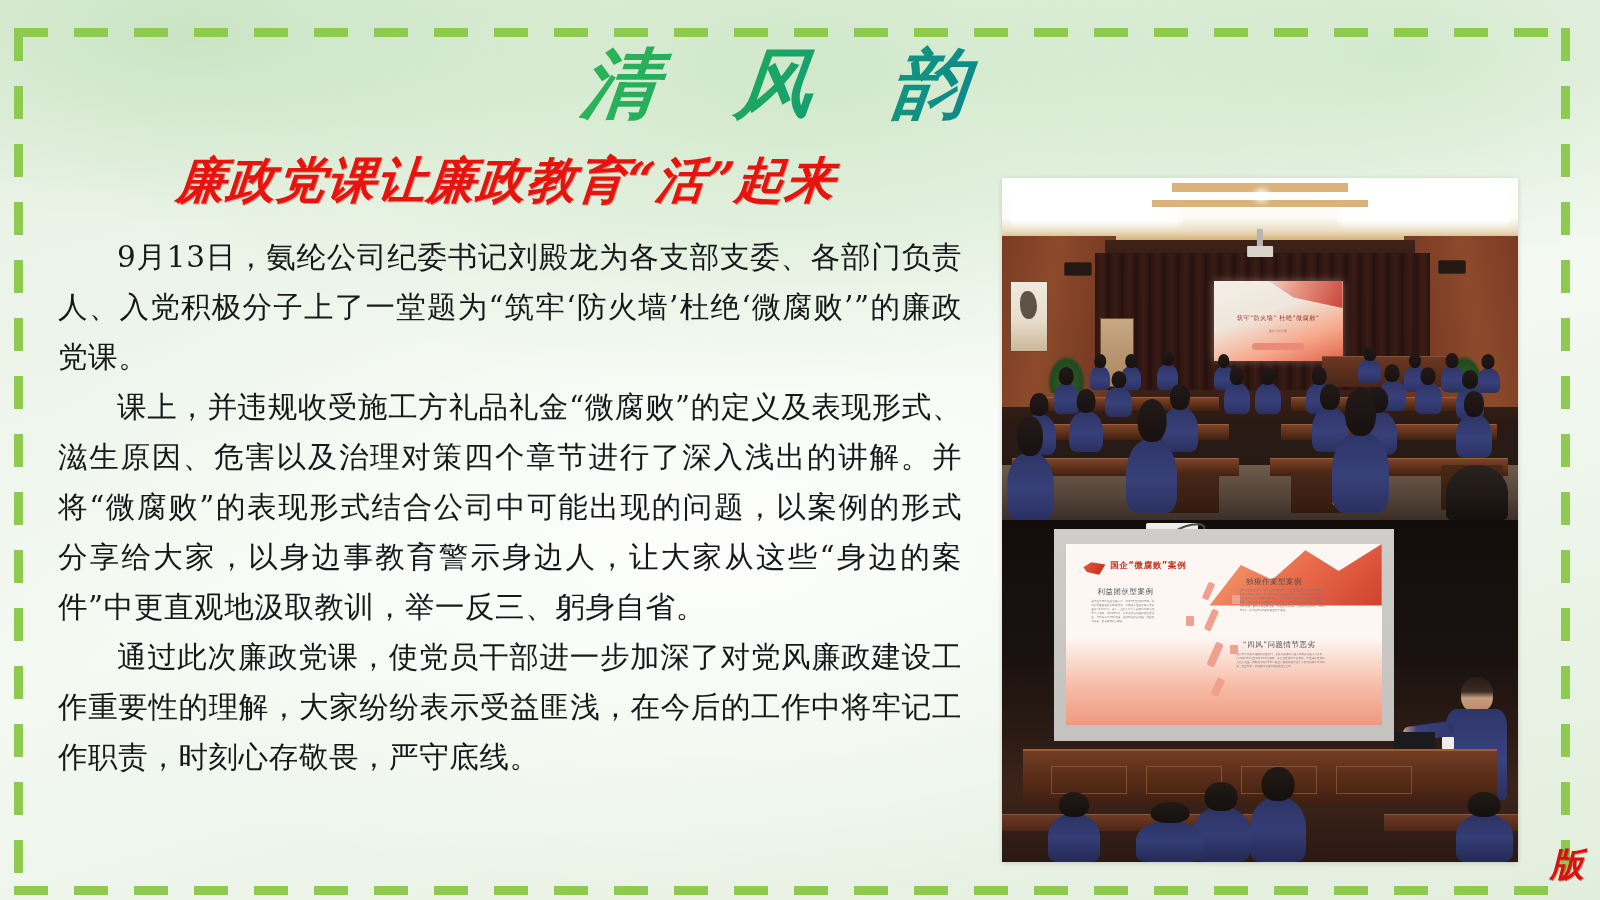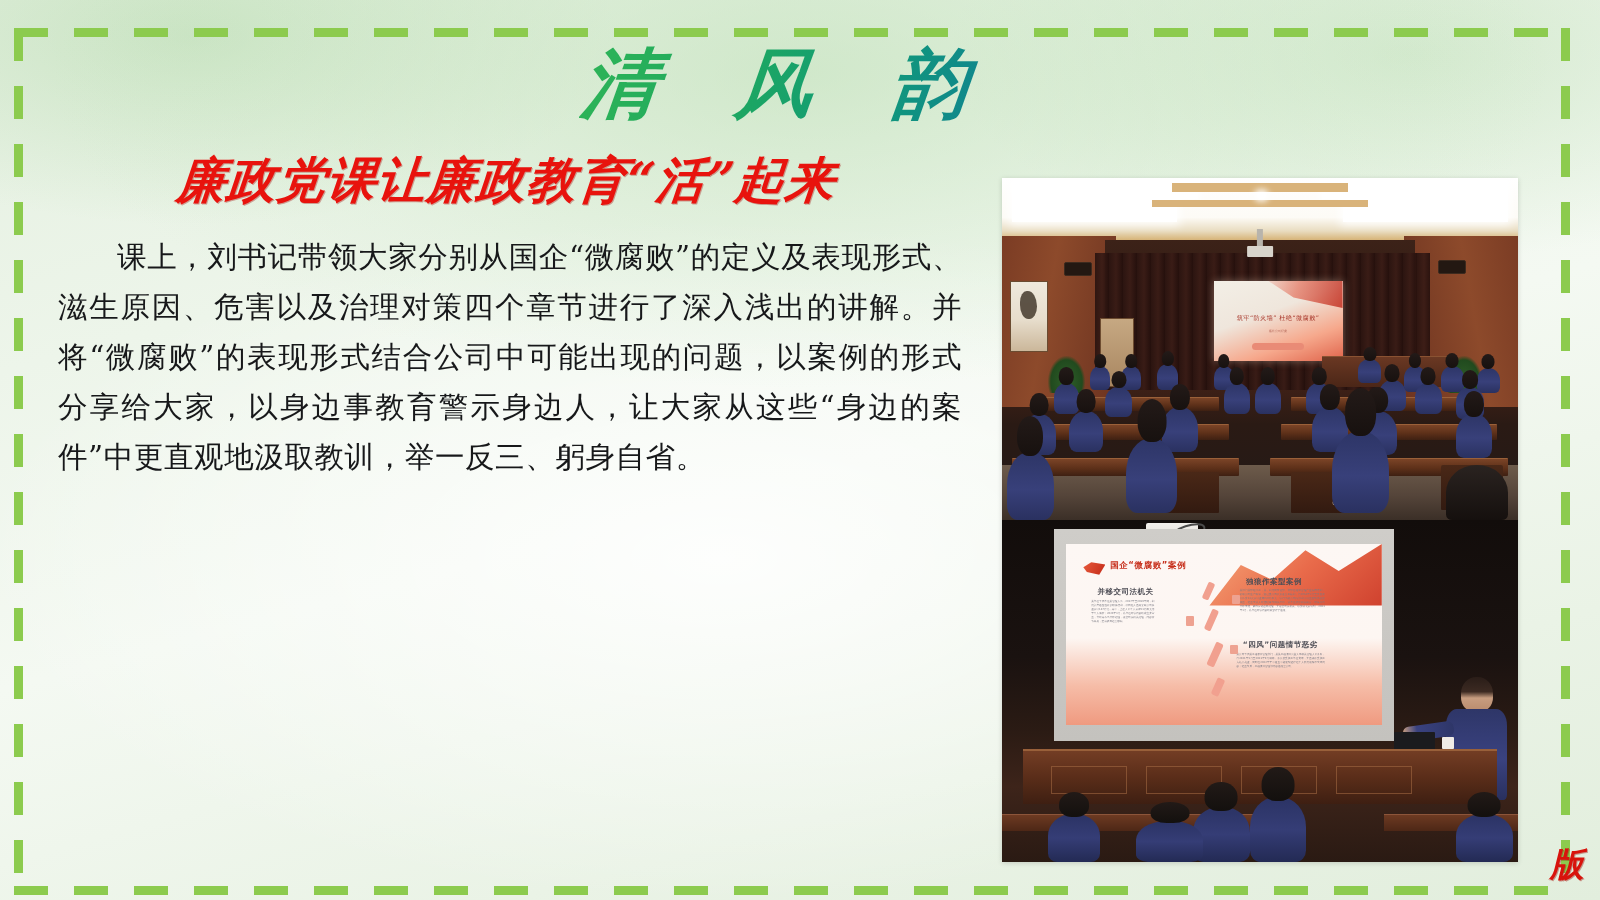--- a/index.html
+++ b/index.html
@@ -306,21 +306,21 @@
   }
   .slide2 .s2-head {
     position: absolute; left: 14%; top: 9%;
     font-family: "DejaVu Sans", sans-serif;
     font-size: 8.5px; font-weight: 700; color: #c7301c;
     letter-spacing: 0.6px; white-space: nowrap;
   }
   .slide2 .s2-sub {
     position: absolute;
     font-family: "DejaVu Sans", sans-serif;
-    font-size: 7.5px; font-weight: 700; color: #4e4e56;
+    font-size: 7.5px; font-weight: 400; color: #4e4e56;
     letter-spacing: 0.5px; white-space: nowrap;
   }
   .s2-sub-a { left: 10%; top: 24%; }
   .s2-sub-b { left: 57%; top: 18%; }
   .s2-sub-c { left: 56%; top: 53%; }
   .slide2 .s2-body {
     position: absolute;
     font-family: "DejaVu Sans", sans-serif;
     font-size: 2.6px; line-height: 1.55; color: #7a7a84;
     text-align: justify;
@@ -425,21 +425,23 @@
 
   <div id="masthead">
     <span class="mast-title">清 风 韵</span>
   </div>
 
   <div id="headline">
     <span class="hl-text">廉政党课让廉政教育“活”起来</span>
   </div>
 
   <div id="article-body">
-    <p>课上，刘书记带领大家分别从国企“微腐败”的定义及表现形式、滋生原因、危害以及治理对策四个章节进行了深入浅出的讲解。并将“微腐败”的表现形式结合公司中可能出现的问题，以案例的形式分享给大家，以身边事教育警示身边人，让大家从这些“身边的案件”中更直观地汲取教训，举一反三、躬身自省。</p>
+    <p>9月13日，氨纶公司纪委书记刘殿龙为各支部支委、各部门负责人、入党积极分子上了一堂题为“筑牢‘防火墙’杜绝‘微腐败’”的廉政党课。</p>
+    <p>课上，并违规收受施工方礼品礼金“微腐败”的定义及表现形式、滋生原因、危害以及治理对策四个章节进行了深入浅出的讲解。并将“微腐败”的表现形式结合公司中可能出现的问题，以案例的形式分享给大家，以身边事教育警示身边人，让大家从这些“身边的案件”中更直观地汲取教训，举一反三、躬身自省。</p>
+    <p>通过此次廉政党课，使党员干部进一步加深了对党风廉政建设工作重要性的理解，大家纷纷表示受益匪浅，在今后的工作中将牢记工作职责，时刻心存敬畏，严守底线。</p>
   </div>
 
   <div id="photo-column">
 
     <div class="photo" id="photo-lecture-hall">
       <div class="scene">
 
         <div class="ceiling"></div>
         <div class="ceil-panel" style="left:2%;top:1%;width:32%;height:12%;"></div>
         <div class="ceil-panel" style="left:66%;top:1%;width:32%;height:12%;"></div>
@@ -574,21 +576,21 @@
       <div class="scene2">
 
         <div class="proj2"></div>
 
         <div class="big-screen">
           <div class="slide2">
             <div class="mtn"></div>
             <div class="s2-flag"></div>
             <div class="s2-head">国企“微腐败”案例</div>
 
-            <div class="s2-sub s2-sub-a">并移交司法机关</div>
+            <div class="s2-sub s2-sub-a">利益团伙型案例</div>
             <div class="s2-sub s2-sub-b">独狼作案型案例</div>
             <div class="s2-sub s2-sub-c">“四风”问题情节恶劣</div>
 
             <div class="s2-body s2-body-a">某单位下属单位某管理人员，2017年至2019年间，利用入库检验验收的职务便利，伙同他人违规套取公司资金共计147万元，其中，上述人员个人分得51万余元用于个人消费；2020年3月，该单位对该问题线索立案审查，并对其作出开除处理，移交司法机关处理，问题情节恶劣，造成极坏社会影响。</div>
             <div class="s2-body s2-body-b">某部门某班组员工，某，利用同班值班、夜班巡检等管理产生漏洞便利，盗取公司生产物资，通过废品回收渠道变卖获利，自2018年2月至案发累计作案13次共计金额约9万余元；该行为被公司内部审计排查发现后移交调查，经查实该人对违纪事实供认不讳，该单位依据相关规定，对其作出开除党籍、解除劳动合同处理，并移交司法机关。该案例充分说明，2023年1月，该单位对该问题线索进行了通报。</div>
             <div class="s2-body s2-body-c">某公司下属某工程项目管理部门，某某工程项目负责人等相关管理人员多名，自2021年5月至2021年9月期间，多次接受施工单位宴请，并违规收受施工方礼品礼金，同时在2022年年中检查中被发现还存在个人费用报销不实等问题；经查实后，工程项目管理部问题通报全公司。</div>
 
             <div class="s2-slash" style="left:44%;top:21%;width:2.2%;height:10%;"></div>
             <div class="s2-slash" style="left:45%;top:36%;width:2.2%;height:12%;"></div>
             <div class="s2-slash" style="left:46%;top:54%;width:2.4%;height:14%;"></div>

